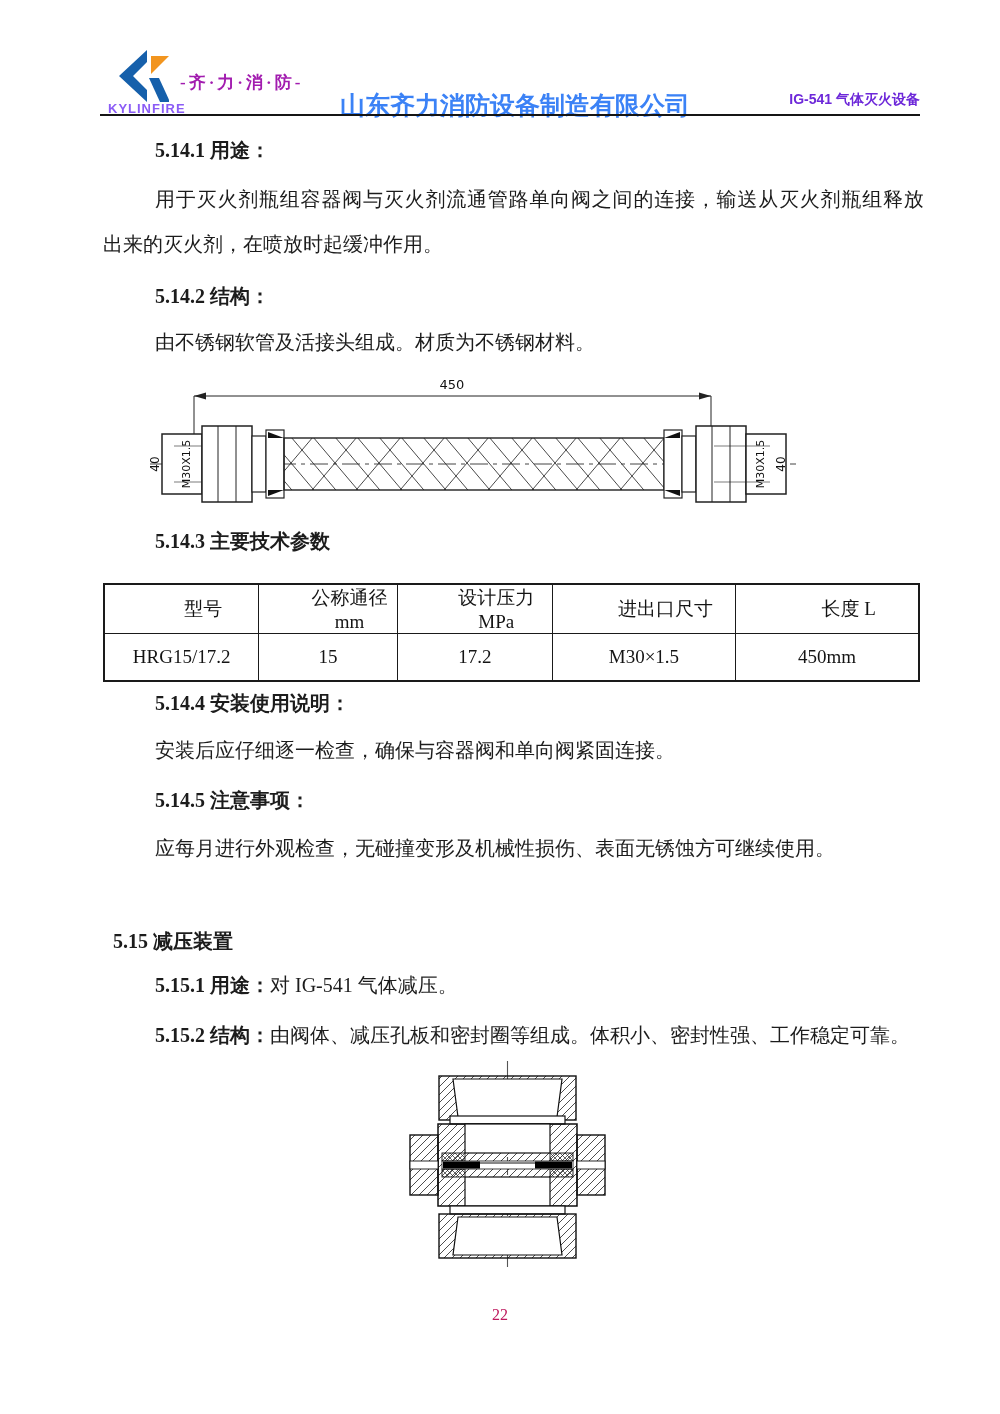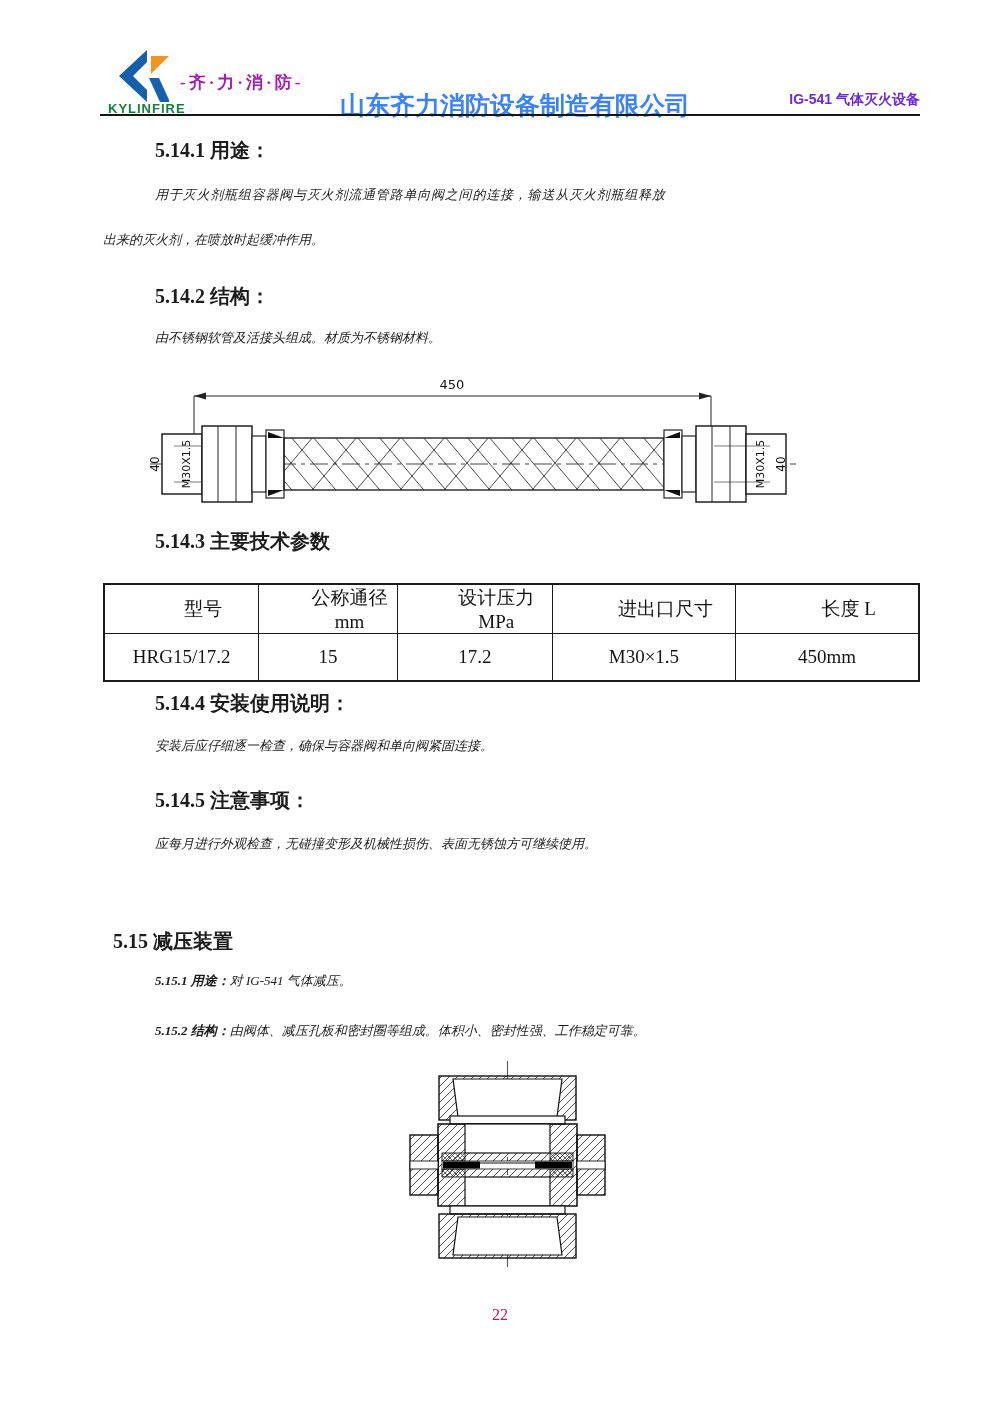--- a/index.html
+++ b/index.html
@@ -4,28 +4,28 @@
 <style>
   html,body{margin:0;padding:0;background:#888;}
   #page{
     position:relative;width:1000px;height:1414px;background:#ffffff;
     margin:0 auto;overflow:hidden;
     font-family:"Liberation Serif","DejaVu Serif",serif;color:#1c1c1c;
   }
   .abs{position:absolute;}
   
   .brand-word{font-family:"Liberation Sans","DejaVu Sans",sans-serif;font-weight:bold;
-    font-size:13px;letter-spacing:1px;color:#15803d;}
+    font-size:13px;letter-spacing:1px;color:#8b5cf6;}
   .slogan{font-size:17px;font-weight:600;letter-spacing:3px;color:#a21caf;}
   .company{font-family:"Liberation Sans","DejaVu Sans",sans-serif;font-weight:bold;font-size:25px;color:#3b82f6;}
   .doctitle{font-family:"Liberation Sans","DejaVu Sans",sans-serif;font-weight:bold;font-size:14px;color:#6d28d9;}
   .hrule{background:#151515;height:2px;}
   
   .h-sec{font-size:20px;font-weight:bold;}
-  .p-sec{font-size:13px;font-style:italic;}
+  .p-sec{font-size:20px;}
   .sp08{letter-spacing:0.8px;}
   .lbl-b{font-weight:bold;}
   
   table.params{border-collapse:collapse;width:817px;table-layout:fixed;
     font-size:19px;color:#141414;}
   table.params td{border:1.6px solid #1a1a1a;text-align:center;vertical-align:middle;
     height:46px;padding:0;}
   table.params tr.hd td{height:48px;padding-left:43px;}
   table.params{border:2px solid #1a1a1a;}
   

